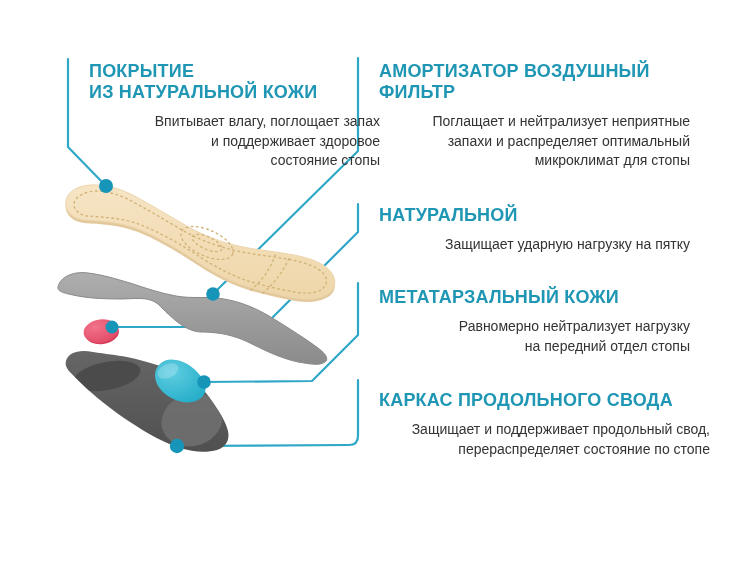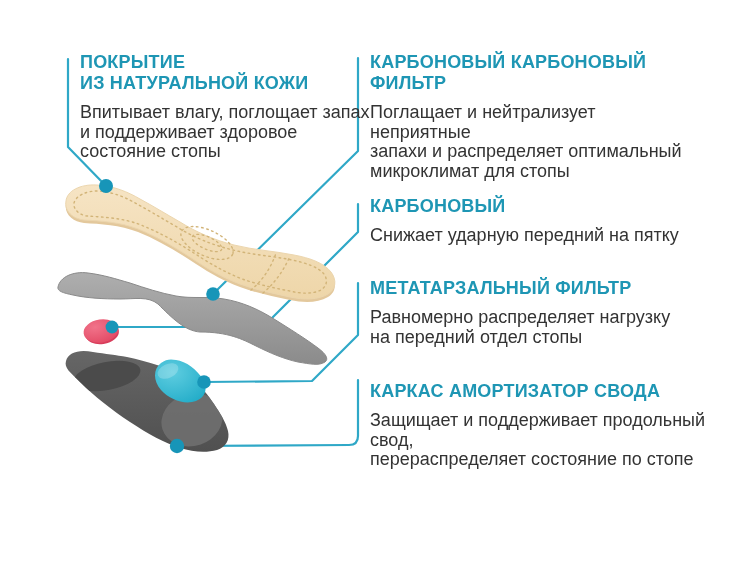--- a/index.html
+++ b/index.html
@@ -6,25 +6,25 @@
     --heading:#1e96b4; --line:#2fa8c7; --dot:#1795b8; --body-text:#333333; --background:#ffffff;
   }
   html,body{margin:0;padding:0;background:var(--background);}
   .stage{
     position:relative;width:740px;height:588px;background:var(--background);
     font-family:"Liberation Sans","DejaVu Sans",sans-serif;overflow:hidden;
   }
   .stage svg{position:absolute;left:0;top:0;}
   .label{position:absolute;}
   .label h3{
-    margin:0;font-weight:bold;font-size:18px;line-height:21px;letter-spacing:.2px;
+    margin:9px;font-weight:bold;font-size:18px;line-height:21px;letter-spacing:.2px;
     color:var(--heading);white-space:pre-line;
   }
   .label p{
-    margin:9px 0 0;font-size:18px;line-height:19.5px;color:var(--body-text);white-space:pre-line;
+    margin:9px 0 0;font-size:14px;line-height:19.5px;color:var(--body-text);white-space:pre-line;text-align:right;
   }
   .lbl-1{left:80px;top:52px;width:300px;}
   .lbl-2{left:370px;top:52px;width:320px;}
   .lbl-3{left:370px;top:196px;width:320px;}
   .lbl-4{left:370px;top:278px;width:320px;}
   .lbl-5{left:370px;top:381px;width:340px;}
   .connector{fill:none;stroke:var(--line);stroke-width:2.2;stroke-linejoin:round;stroke-linecap:round;}
   .dot{fill:var(--dot);}
   .stitch{fill:none;stroke:#d2b478;stroke-width:1.4;stroke-dasharray:1.6 3.6;stroke-linecap:round;}
 </style>
@@ -134,37 +134,37 @@
 
   <div class="label lbl-1">
     <h3>ПОКРЫТИЕ
 ИЗ НАТУРАЛЬНОЙ КОЖИ</h3>
     <p>Впитывает влагу, поглощает запах
 и поддерживает здоровое
 состояние стопы</p>
   </div>
 
   <div class="label lbl-2">
-    <h3>КАРБОНОВЫЙ КАРБОНОВЫЙ
+    <h3>АМОРТИЗАТОР ВОЗДУШНЫЙ
 ФИЛЬТР</h3>
     <p>Поглащает и нейтрализует неприятные
 запахи и распределяет оптимальный
 микроклимат для стопы</p>
   </div>
 
   <div class="label lbl-3">
-    <h3>КАРБОНОВЫЙ</h3>
-    <p>Снижает ударную передний на пятку</p>
+    <h3>НАТУРАЛЬНОЙ</h3>
+    <p>Защищает ударную нагрузку на пятку</p>
   </div>
 
   <div class="label lbl-4">
-    <h3>МЕТАТАРЗАЛЬНЫЙ ФИЛЬТР</h3>
-    <p>Равномерно распределяет нагрузку
+    <h3>МЕТАТАРЗАЛЬНЫЙ КОЖИ</h3>
+    <p>Равномерно нейтрализует нагрузку
 на передний отдел стопы</p>
   </div>
 
   <div class="label lbl-5">
-    <h3>КАРКАС АМОРТИЗАТОР СВОДА</h3>
+    <h3>КАРКАС ПРОДОЛЬНОГО СВОДА</h3>
     <p>Защищает и поддерживает продольный свод,
 перераспределяет состояние по стопе</p>
   </div>
 
 </div>
 
 </body></html>

